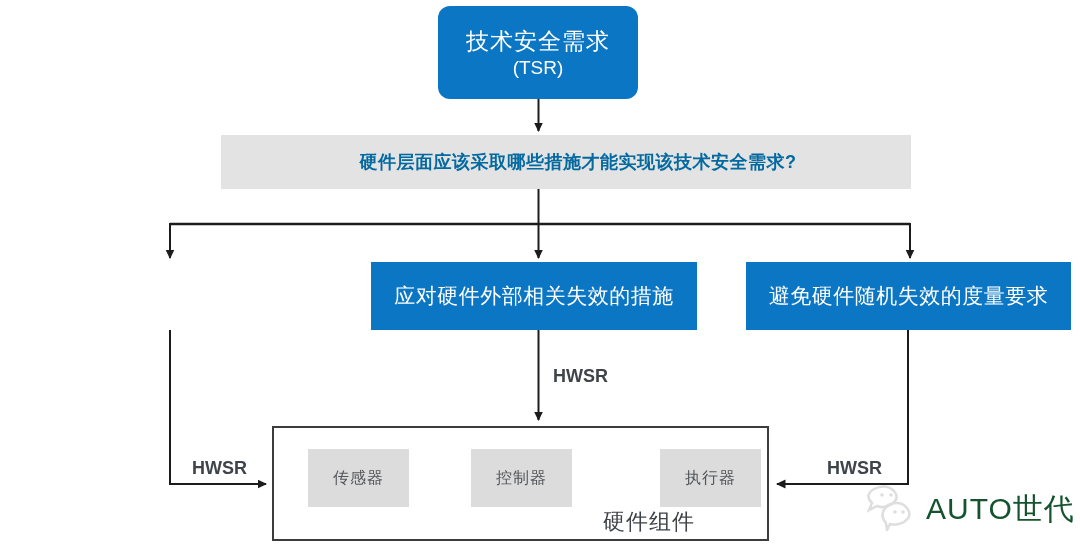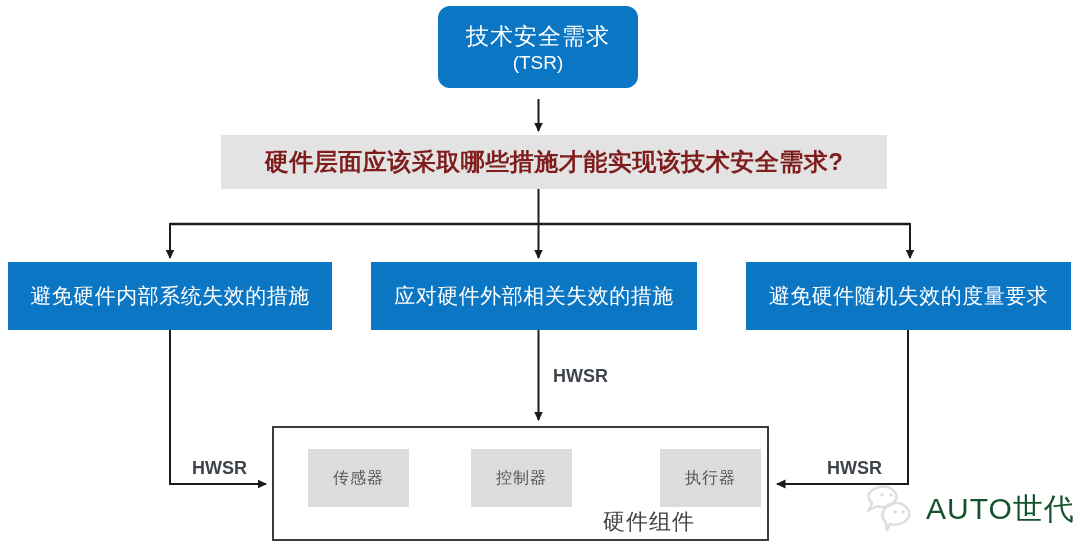--- a/index.html
+++ b/index.html
@@ -21,44 +21,45 @@
   .connectors {
     position: absolute;
     left: 0; top: 0;
     width: 1080px; height: 553px;
     pointer-events: none;
   }
 
   
   .tsr-box {
     left: 438px; top: 6px;
-    width: 200px; height: 82px;
+    width: 200px; height: 93px;
     background: #0b76c3;
     border-radius: 12px;
     color: #ffffff;
     display: flex;
     flex-direction: column;
     align-items: center;
     justify-content: center;
   }
   .tsr-box .l1 { font-size: 23px; letter-spacing: 1px; }
   .tsr-box .l2 { font-size: 19px; }
 
   
   .question-box {
     left: 221px; top: 135px;
     width: 666px; height: 54px;
     background: #e3e3e3;
-    color: #7f1d1d;
+    color: #0369a1;
     font-weight: bold;
-    font-size: 24px;
+    font-size: 18px;
     display: flex;
     align-items: center;
     justify-content: center;
     letter-spacing: 0.5px;
+    padding-left: 24px;
   }
   .side-note {
     left: 896px; top: 150px;
     width: 184px; height: 26px;
     color: #3d4148;
     font-size: 19px;
     line-height: 26px;
     white-space: nowrap;
   }
 
@@ -165,23 +166,20 @@
 
   <div class="abs tsr-box">
     <div class="l1">技术安全需求</div>
     <div class="l2">(TSR)</div>
   </div>
 
   <div class="abs question-box">
     <span>硬件层面应该采取哪些措施才能实现该技术安全需求?</span>
   </div>
 
-  <div class="abs measure-box measure-left">
-    <span>避免硬件内部系统失效的措施</span>
-  </div>
   <div class="abs measure-box measure-mid">
     <span>应对硬件外部相关失效的措施</span>
   </div>
   <div class="abs measure-box measure-right">
     <span>避免硬件随机失效的度量要求</span>
   </div>
 
   <div class="abs hwsr hwsr-mid">HWSR</div>
   <div class="abs hwsr hwsr-left">HWSR</div>
   <div class="abs hwsr hwsr-right">HWSR</div>

